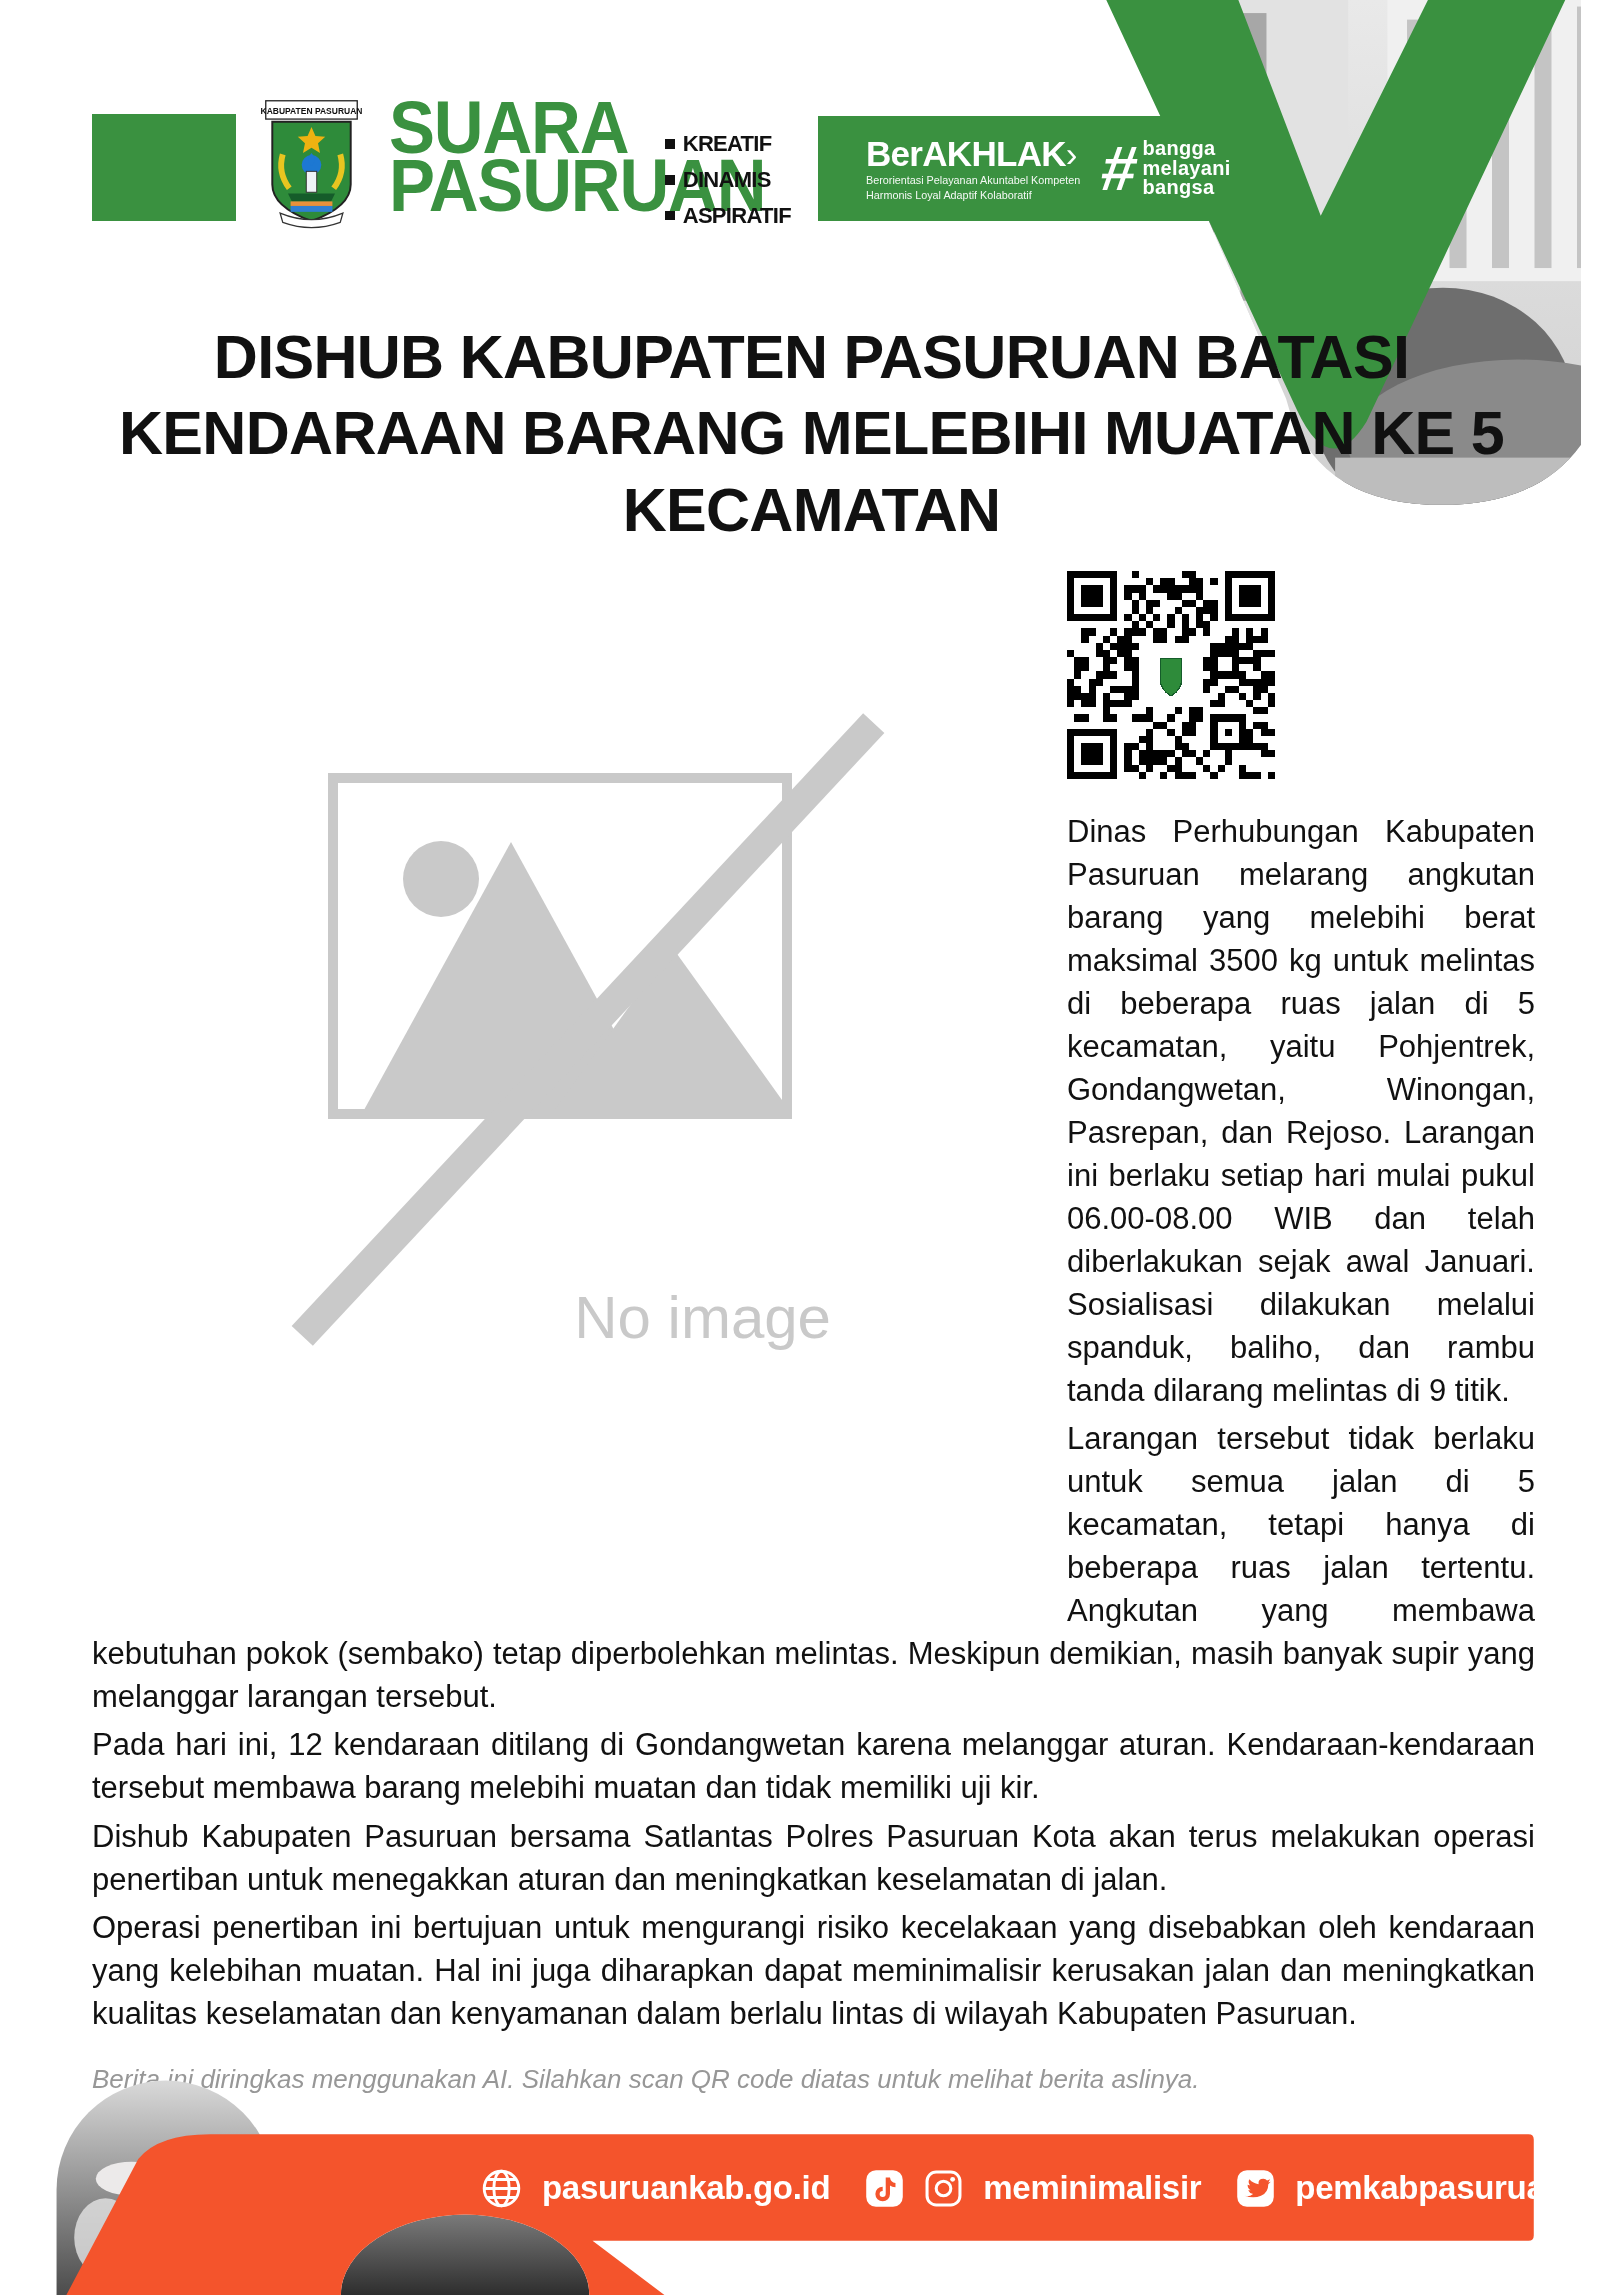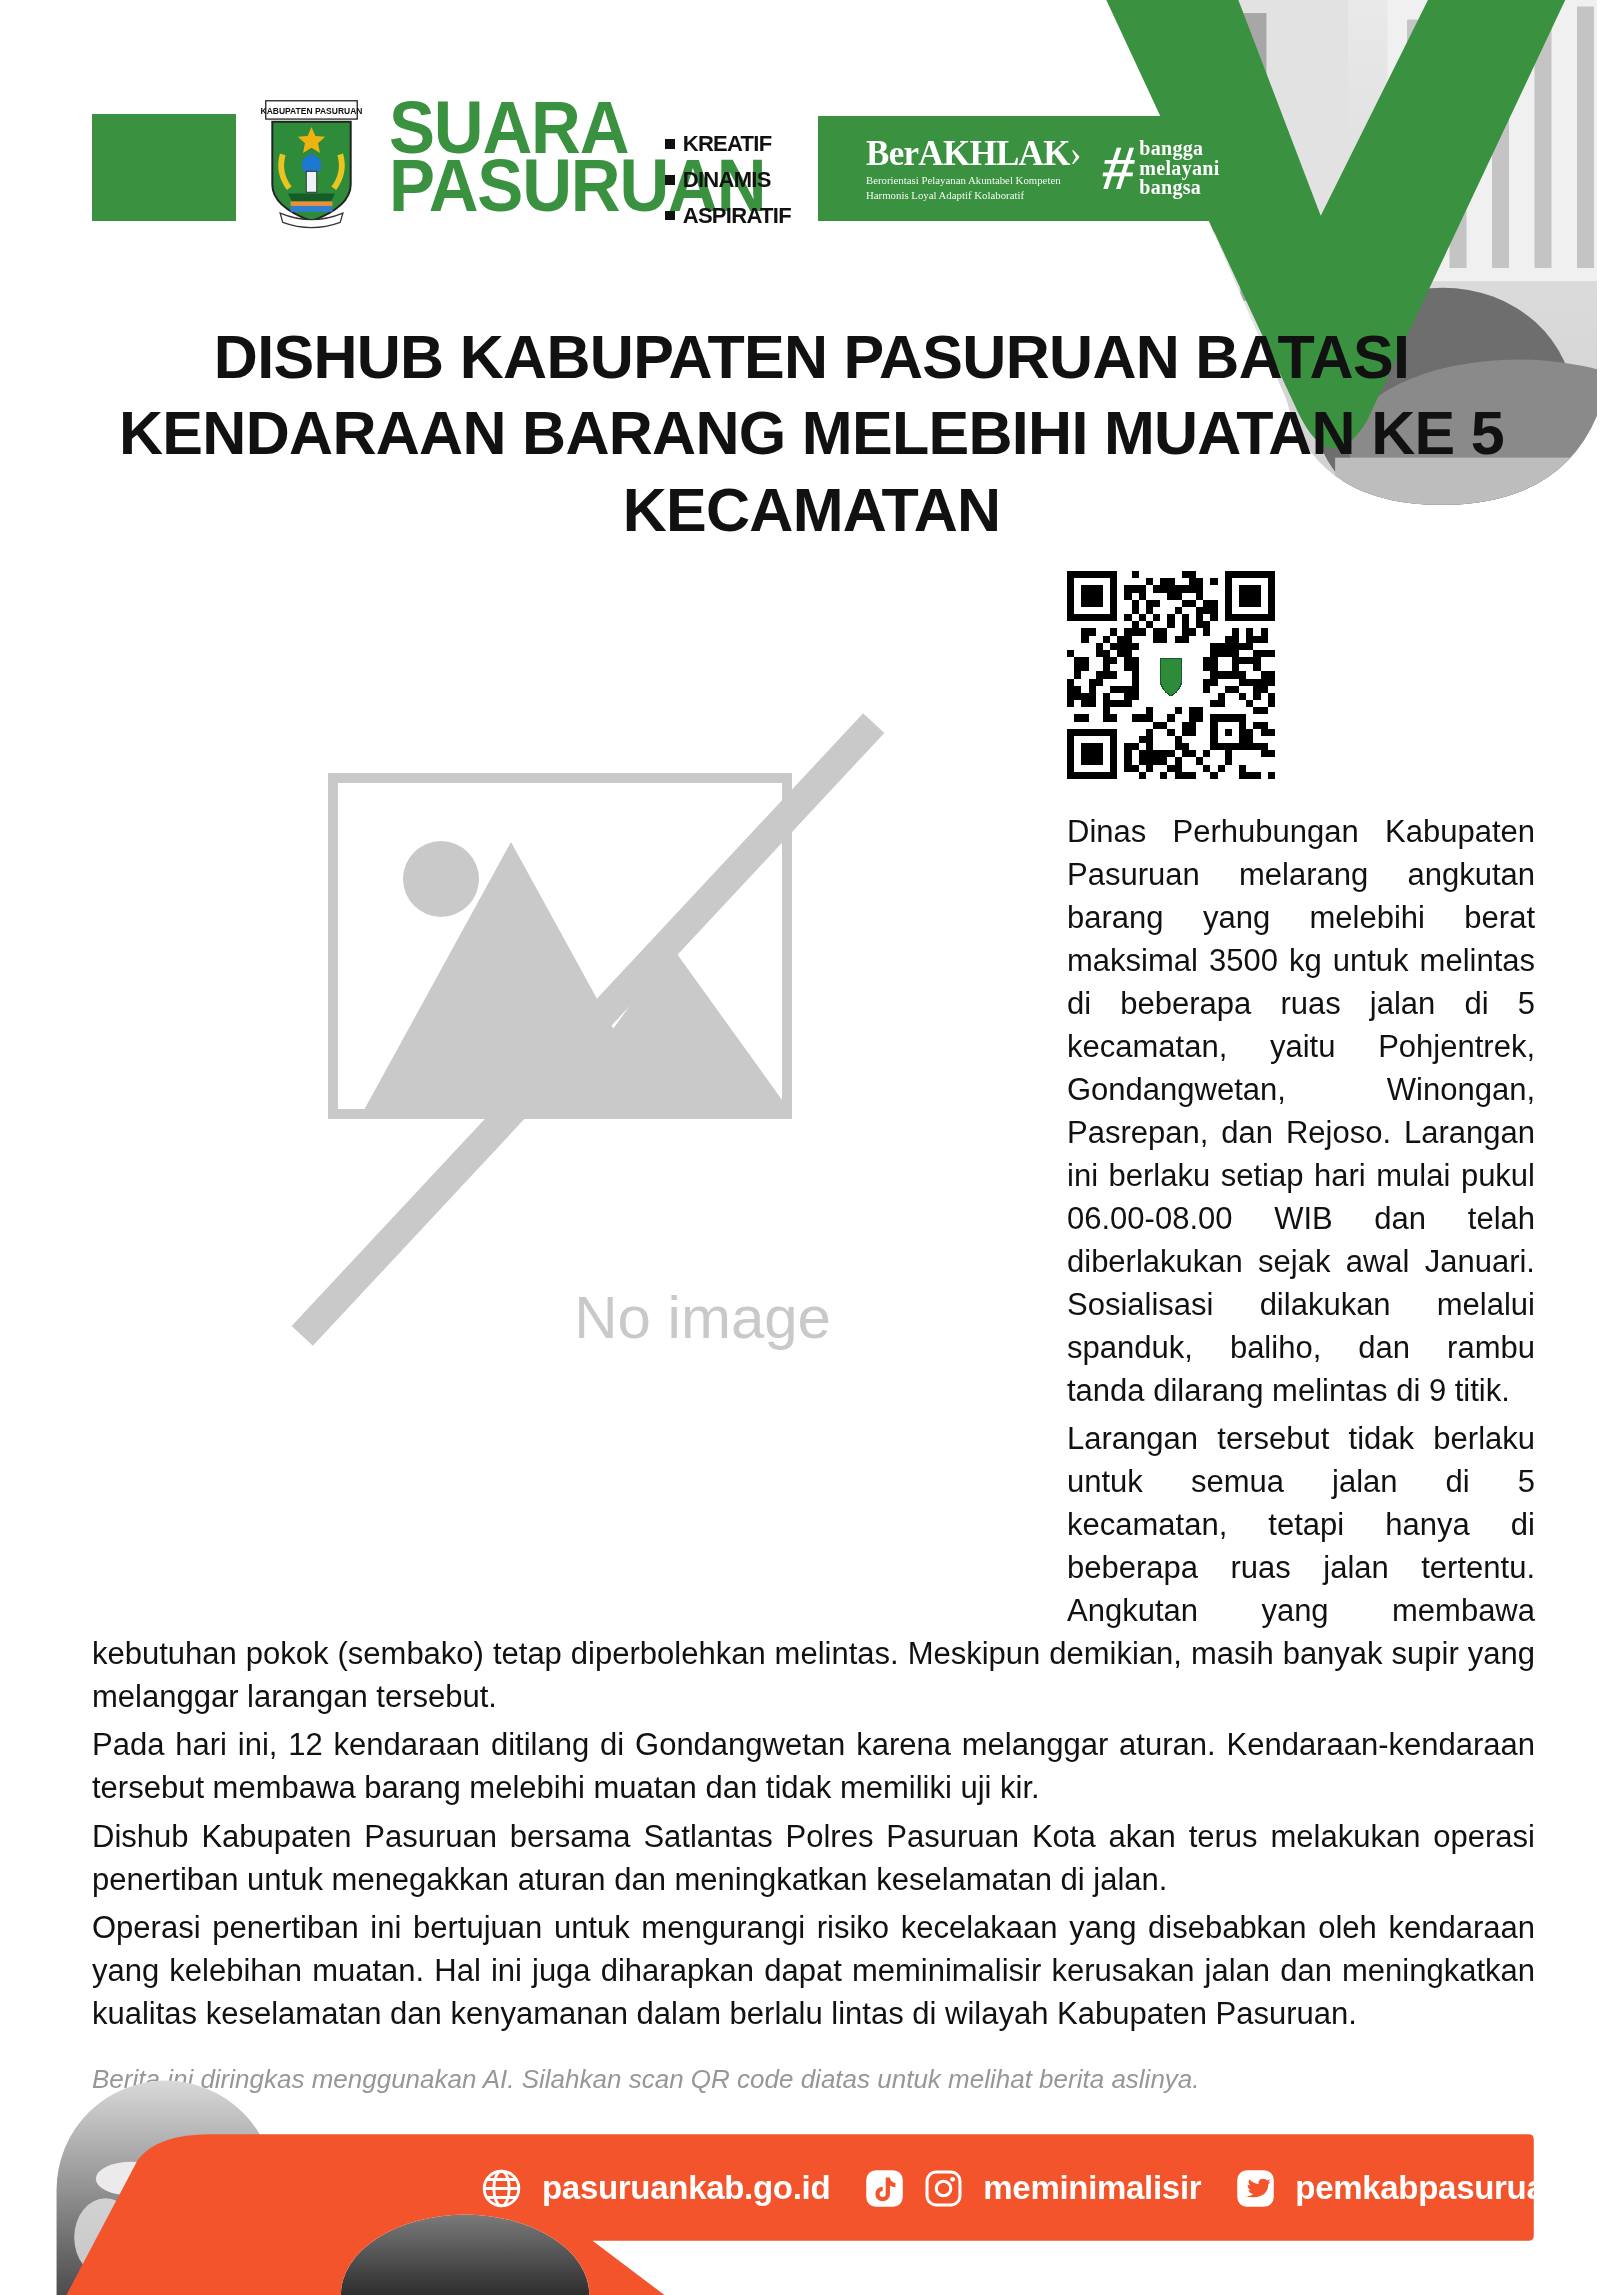--- a/index.html
+++ b/index.html
@@ -1,29 +1,29 @@
 <!DOCTYPE html>
 <html style="font-size:10.5px"><head>
 <meta charset="utf-8">
 <style>
   html,body{margin:0;padding:0;background:#fff;}
   #page{position:relative;width:1581px;height:2295px;background:#fff;overflow:hidden;
-        font-family:"Liberation Sans",sans-serif;color:#111;padding-left:16px;}
+        font-family:"Liberation Sans",sans-serif;color:#111;}
 
   
   .hdr-block{position:absolute;left:92px;top:114px;width:144px;height:107px;background:#3a9140;}
   .coat{position:absolute;left:254px;top:98px;}
   .brand{position:absolute;left:389px;top:98px;color:#3a9140;font-weight:700;}
   .brand div{font-size:75px;line-height:58px;transform:scaleX(.92);transform-origin:left center;letter-spacing:-1.3px;white-space:nowrap;}
   .tagline{position:absolute;left:665px;top:131px;display:flex;flex-direction:column;gap:9.8px;}
   .tag-item{display:flex;align-items:center;}
   .tag-item .sq{width:9.8px;height:9.8px;background:#111;margin-right:7.9px;}
   .tag-item span{font-size:22px;font-weight:700;color:#111;letter-spacing:-0.7px;}
   .gband{position:absolute;left:818px;top:116px;width:432px;height:105px;background:#3a9140;
-         display:flex;align-items:center;padding-left:48px;box-sizing:border-box;font-family:Liberation Serif, serif;}
+         display:flex;align-items:center;padding-left:48px;box-sizing:border-box;}
   .berakhlak{color:#fff;line-height:1;}
   .berakhlak .t{font-size:35px;font-weight:700;letter-spacing:-0.7px;white-space:nowrap;}
   .berakhlak .t .arrow{font-weight:400;}
   .berakhlak .s{font-size:10.8px;margin-top:3.9px;white-space:nowrap;opacity:.95;}
   .bangga{display:flex;align-items:center;margin-left:22px;color:#fff;}
   .bangga .hash{font-size:63px;font-weight:800;transform:skewX(-8deg);line-height:.8;}
   .bangga .words{margin-left:5.2px;display:flex;flex-direction:column;}
   .bangga .words span{font-size:20px;font-weight:700;line-height:19.6px;letter-spacing:0.3px;}
 
   

